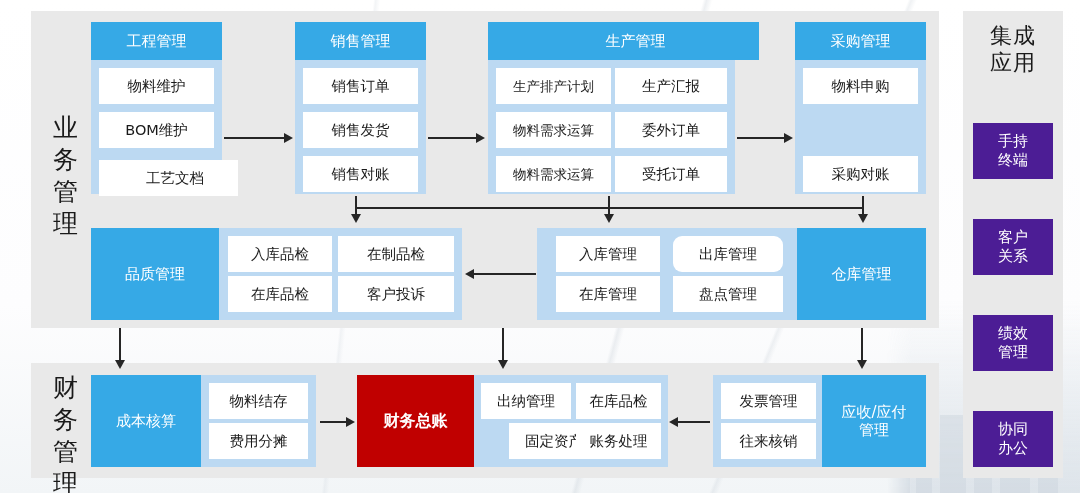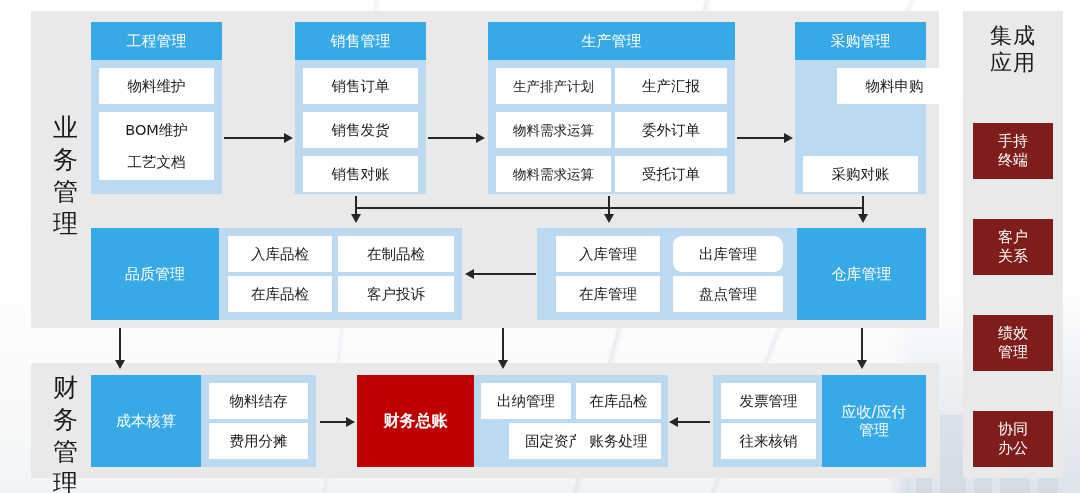--- a/index.html
+++ b/index.html
@@ -57,21 +57,21 @@
   .hdr.red{background:#c00000;font-weight:bold;color:#ffffff;}
   .cell{
     position:absolute;background:#ffffff;color:#1a1a1a;
     display:flex;align-items:center;justify-content:center;
     font-size:14.5px;line-height:17px;text-align:center;
   }
 
   
   .app-chip{
     position:absolute;left:973px;width:80px;height:56px;
-    background:#7f1d1d;color:#ffffff;
+    background:#4c1d95;color:#ffffff;
     display:flex;align-items:center;justify-content:center;
     font-size:15px;line-height:19px;text-align:center;
   }
 
   
   .ln{position:absolute;background:#262626;}
   .h-ln{height:1.6px;}
   .v-ln{width:1.6px;}
   .arw{position:absolute;width:0;height:0;}
   .arw-r{border-top:5px solid transparent;border-bottom:5px solid transparent;border-left:9px solid #262626;}
@@ -98,40 +98,40 @@
       <div>业</div>
       <div>务</div>
       <div>管</div>
       <div>理</div>
     </div>
 
   <div class="group" style="left:91px;top:22px;width:131px;height:172px;"></div>
   <div class="hdr" style="left:91px;top:22px;width:131px;height:38px;">工程管理</div>
   <div class="cell" style="left:99px;top:68px;width:115px;height:36px;">物料维护</div>
   <div class="cell" style="left:99px;top:112px;width:115px;height:36px;">BOM维护</div>
-  <div class="cell" style="left:99px;top:144px;width:115px;height:36px;">工艺文档</div>
+  <div class="cell" style="left:99px;top:160px;width:126px;height:36px;padding-left:13px;">工艺文档</div>
 
   <div class="group" style="left:295px;top:22px;width:131px;height:172px;"></div>
   <div class="hdr" style="left:295px;top:22px;width:131px;height:38px;">销售管理</div>
   <div class="cell" style="left:303px;top:68px;width:115px;height:36px;">销售订单</div>
   <div class="cell" style="left:303px;top:112px;width:115px;height:36px;">销售发货</div>
   <div class="cell" style="left:303px;top:156px;width:115px;height:36px;">销售对账</div>
 
   <div class="group" style="left:488px;top:22px;width:247px;height:172px;"></div>
-  <div class="hdr" style="left:488px;top:22px;width:247px;height:38px;">生产管理</div>
+  <div class="hdr" style="left:488px;top:22px;width:247px;height:38px;padding-left:24px;">生产管理</div>
   <div class="cell" style="left:496px;top:68px;width:115px;height:36px;font-size:13.5px;">生产排产计划</div>
   <div class="cell" style="left:615px;top:68px;width:112px;height:36px;">生产汇报</div>
   <div class="cell" style="left:496px;top:112px;width:115px;height:36px;font-size:13.5px;">物料需求运算</div>
   <div class="cell" style="left:615px;top:112px;width:112px;height:36px;">委外订单</div>
   <div class="cell" style="left:496px;top:156px;width:115px;height:36px;font-size:13.5px;">物料需求运算</div>
   <div class="cell" style="left:615px;top:156px;width:112px;height:36px;">受托订单</div>
 
   <div class="group" style="left:795px;top:22px;width:131px;height:172px;"></div>
   <div class="hdr" style="left:795px;top:22px;width:131px;height:38px;">采购管理</div>
-  <div class="cell" style="left:803px;top:68px;width:115px;height:36px;margin-left:34px;">物料申购</div>
+  <div class="cell" style="left:803px;top:68px;width:115px;height:36px;">物料申购</div>
   <div class="cell" style="left:803px;top:156px;width:115px;height:36px;">采购对账</div>
 
   <div class="group" style="left:91px;top:228px;width:371px;height:92px;"></div>
   <div class="hdr" style="left:91px;top:228px;width:128px;height:92px;">品质管理</div>
   <div class="cell" style="left:228px;top:236px;width:104px;height:36px;">入库品检</div>
   <div class="cell" style="left:338px;top:236px;width:116px;height:36px;">在制品检</div>
   <div class="cell" style="left:228px;top:276px;width:104px;height:36px;">在库品检</div>
   <div class="cell" style="left:338px;top:276px;width:116px;height:36px;">客户投诉</div>
 
   <div class="group" style="left:537px;top:228px;width:389px;height:92px;"></div>

